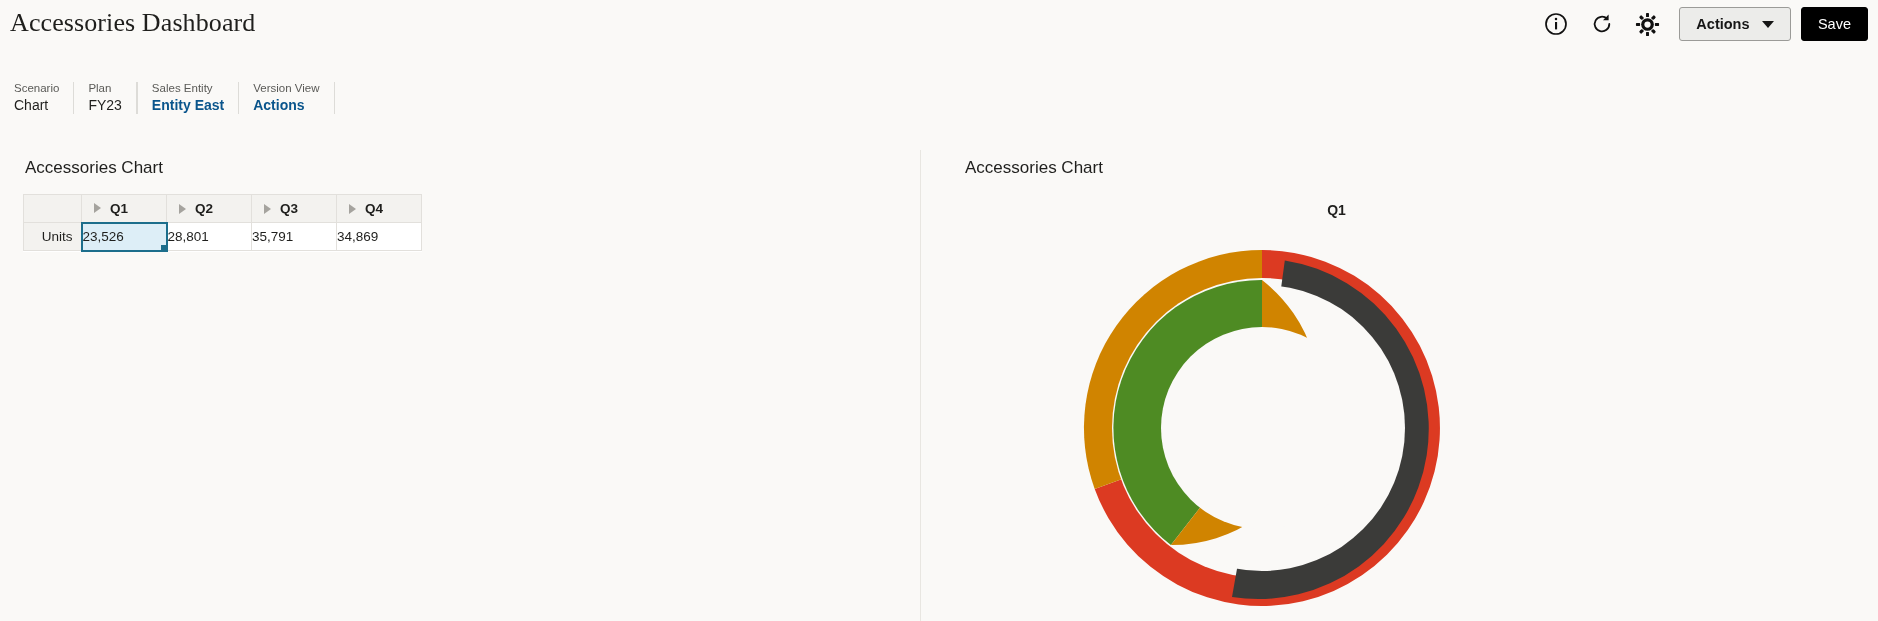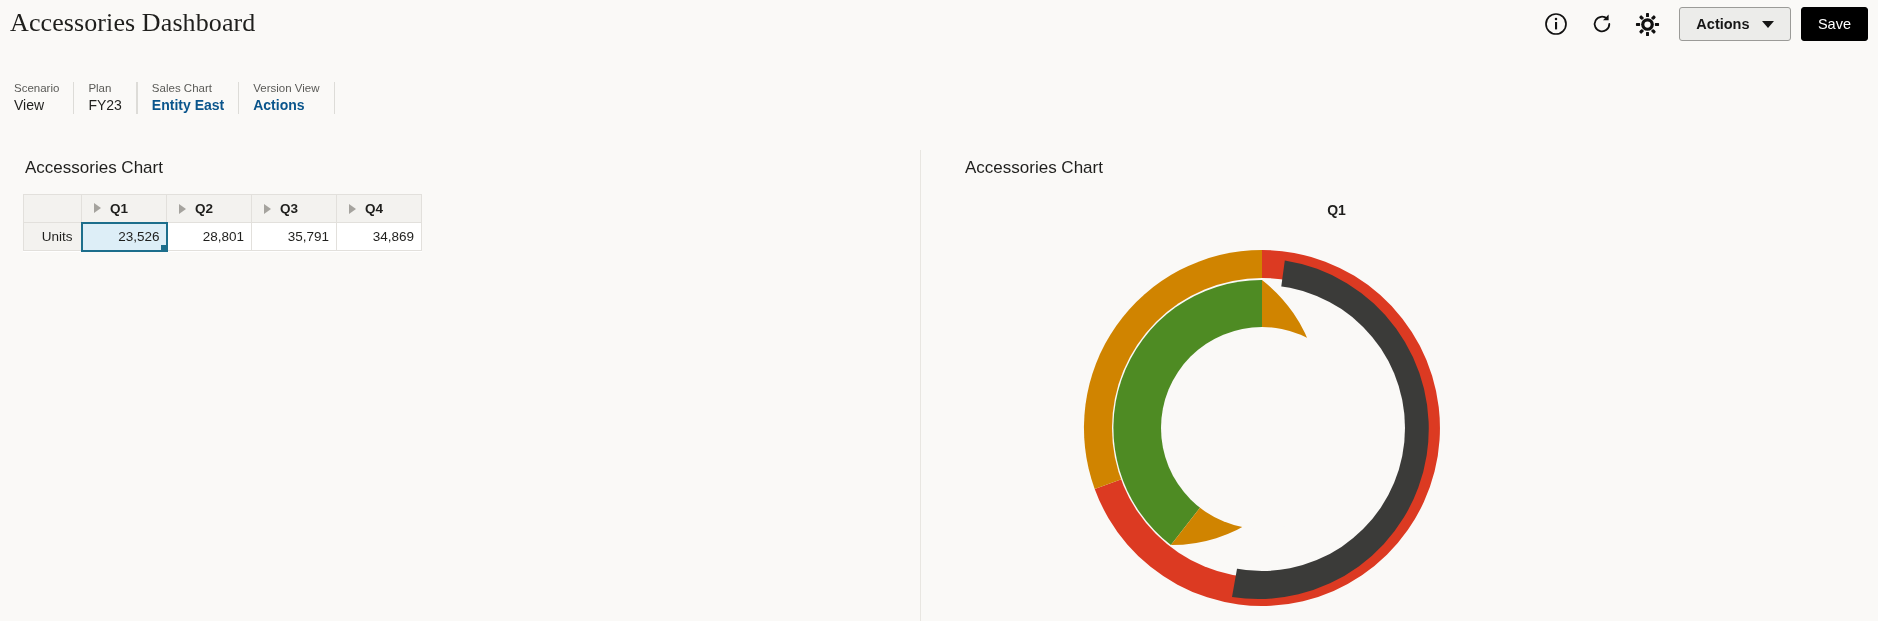--- a/index.html
+++ b/index.html
@@ -212,21 +212,21 @@
   #data-grid tbody th.rowhdr {
     background: #f3f2ef;
     font-weight: normal;
     text-align: right;
     padding-right: 8px;
     color: #1f1f1d;
     font-size: 13.5px;
   }
   #data-grid tbody td.val {
     background: #ffffff;
-    text-align: right;
+    text-align: left;
     padding-right: 7px;
     color: #1f1f1d;
   }
   #data-grid tbody td.val.selected {
     background: #ddeef7;
     border: 2px solid #1c6e8c;
     position: relative;
     padding-right: 6px;
   }
   #data-grid tbody td.val.selected::after {
@@ -336,34 +336,34 @@
     </button>
 
     <button id="save-button">Save</button>
   </div>
 </div>
 
 <div id="pov-bar">
 
   <div class="pov-item first">
     <span class="pov-label">Scenario</span>
-    <span class="pov-value">View</span>
+    <span class="pov-value">Chart</span>
   </div>
   <div class="pov-sep"></div>
 
   <div class="pov-item">
     <span class="pov-label">Plan</span>
     <span class="pov-value">FY23</span>
   </div>
   <div class="pov-sep"></div>
 
   <div class="pov-sep"></div>
 
   <div class="pov-item">
-    <span class="pov-label">Sales Chart</span>
+    <span class="pov-label">Sales Entity</span>
     <span class="pov-value linkish">Entity East</span>
   </div>
   <div class="pov-sep"></div>
 
   <div class="pov-item">
     <span class="pov-label">Version View</span>
     <span class="pov-value linkish">Actions</span>
   </div>
   <div class="pov-sep"></div>
 

